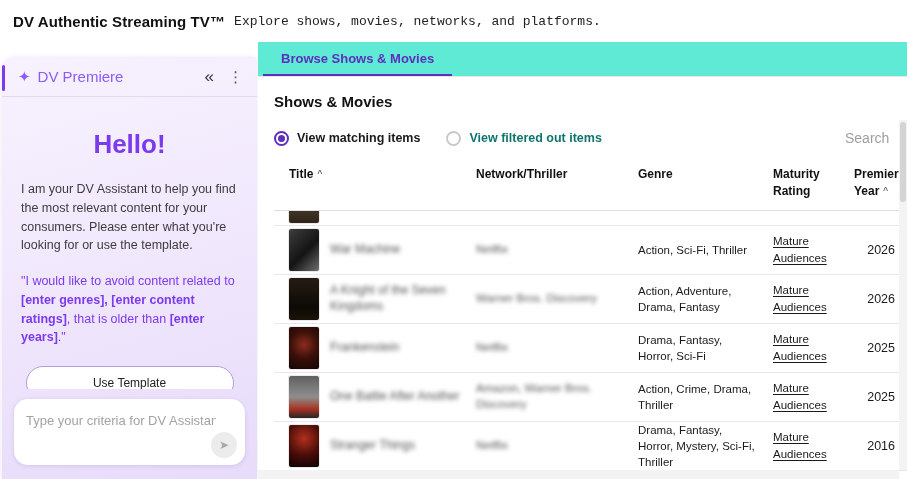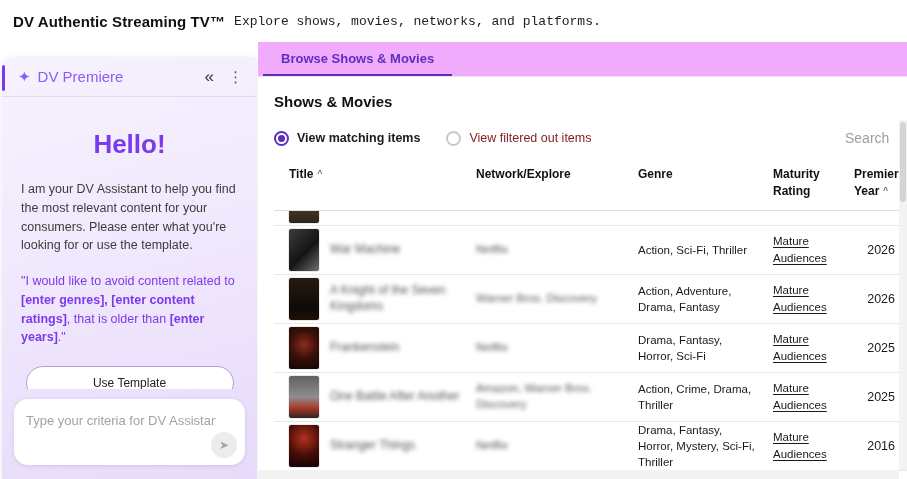--- a/index.html
+++ b/index.html
@@ -38,35 +38,35 @@
     box-shadow:0 1px 4px rgba(80,50,140,.15); padding:12px; }
   .chat-input { border:none; outline:none; width:190px; font-size:13px; color:#333; background:transparent;
     font-family:"Liberation Sans", sans-serif; }
   .chat-input::placeholder { color:#a3a3a3; }
   .send-btn { position:absolute; right:8px; bottom:7px; width:26px; height:26px; border-radius:50%;
     background:#ececec; display:flex; align-items:center; justify-content:center; cursor:pointer; }
   .send-glyph { color:#a8a8a8; font-size:12px; line-height:1; }
 
   
   .main { position:absolute; left:258px; top:42px; right:0; bottom:0; background:#fff; }
-  .tabbar { height:35px; background:#f0abfc; border-bottom:1px solid #e6e6e6; display:flex; padding-left:5px; }
+  .tabbar { height:35px; background:#5eead4; border-bottom:1px solid #e6e6e6; display:flex; padding-left:5px; }
   .tab { font-size:13px; color:#333; line-height:33px; padding:0 18px; cursor:pointer; }
   .tab.active { color:#5e2ebe; font-weight:bold; border-bottom:2px solid #5e2ebe; }
 
   .content { padding:16px 0 0 16px; position:relative; height:calc(100% - 35px); }
   .section-title { font-size:15px; font-weight:bold; color:#111; margin-bottom:20px; }
 
   .controls { display:flex; align-items:center; margin-bottom:12px; padding-right:10px; }
   .radio { display:flex; align-items:center; cursor:pointer; margin-right:26px; }
   .rcirc { width:15px; height:15px; border-radius:50%; border:2px solid #5e2ebe; margin-right:8px;
     display:flex; align-items:center; justify-content:center; flex:none; }
   .rcirc .dot { width:7px; height:7px; border-radius:50%; background:#5e2ebe; }
   .radio.disabled .rcirc { border-color:#c9c9c9; }
   .rlabel { font-size:12.5px; font-weight:bold; color:#1a1a1a; }
-  .radio.disabled .rlabel { color:#7f1d1d; font-weight:normal; }
+  .radio.disabled .rlabel { color:#0f766e; font-weight:bold; }
   .search-input { margin-left:auto; border:none; outline:none; width:52px; font-size:14px; color:#555;
     background:transparent; font-family:"Liberation Sans", sans-serif; }
   .search-input::placeholder { color:#9e9e9e; }
 
   
   .grid { display:grid; grid-template-columns:187px 162px 135px 81px 1fr; padding-left:15px; align-items:center; }
   .thead { border-bottom:1px solid #dedede; padding-top:8px; padding-bottom:9px; align-items:start; }
   .th { font-size:12px; font-weight:bold; color:#111; line-height:1.45; padding-right:14px; }
   .th .sort { font-size:10px; color:#444; margin-left:4px; font-weight:normal; }
   .th-narrow { max-width:70px; }
@@ -146,21 +146,21 @@
       </label>
       <label class="radio disabled">
         <span class="rcirc"></span>
         <span class="rlabel">View filtered out items</span>
       </label>
       <input class="search-input" placeholder="Search" style="">
     </div>
 
     <div class="grid thead">
       <div class="th"><span>Title</span><span class="sort">^</span></div>
-      <div class="th">Network/Explore</div>
+      <div class="th">Network/Thriller</div>
       <div class="th">Genre</div>
       <div class="th th-narrow">Maturity Rating</div>
       <div class="th th-narrow"><span>Premiere Year</span><span class="sort">^</span></div>
     </div>
 
     <div class="tbody">
 
       <div class="partial-row">
         <div class="poster pA"></div>
       </div>

